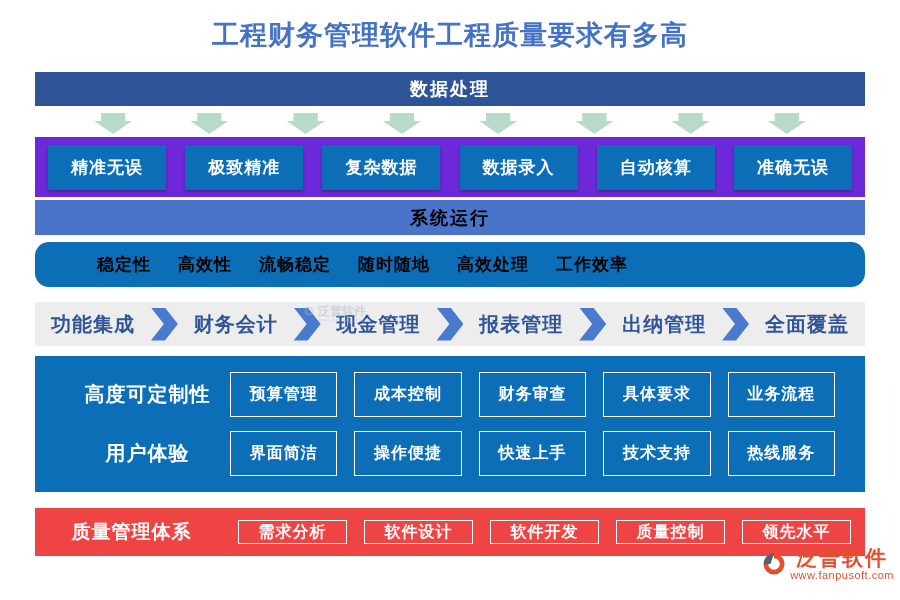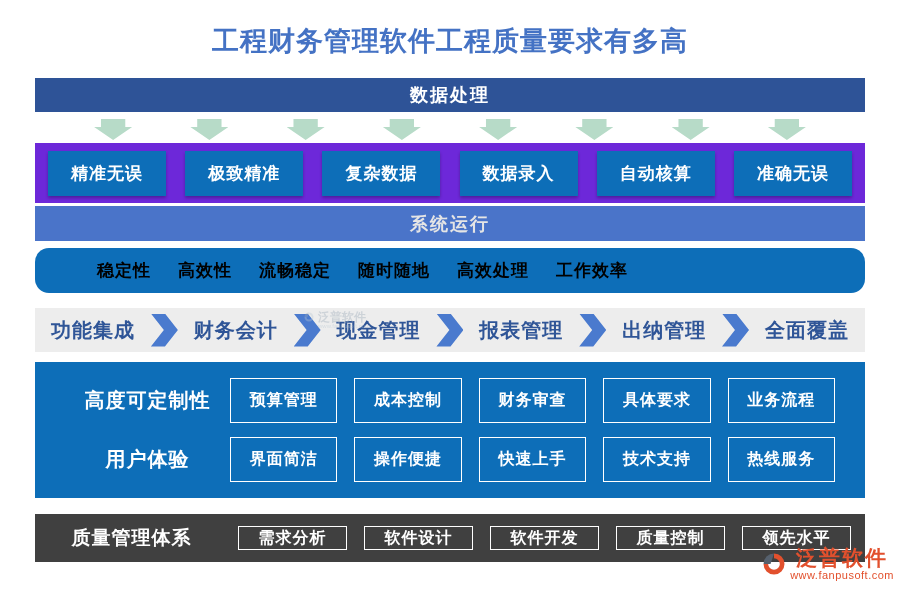--- a/index.html
+++ b/index.html
@@ -1,39 +1,39 @@
 <!DOCTYPE html>
 <html><head>
 <meta charset="utf-8">
 <style>
   * { margin:0; padding:0; box-sizing:border-box; }
   html,body { width:900px; height:600px; }
   body { font-family:"Liberation Sans","DejaVu Sans",sans-serif; background:#fff; }
   .page { position:relative; width:900px; height:600px; overflow:hidden; background:#fff; }
   .content { margin:0 35px; width:830px; }
 
-  .title { margin-top:22px; text-align:center; font-size:27px; font-weight:bold;
+  .title { margin-top:16px; text-align:center; font-size:27px; font-weight:bold;
            color:#4472c4; letter-spacing:1px; height:38px; line-height:38px; }
 
   .banner-dark { margin-top:18px; height:34px; background:#2e5397; color:#fff;
                  font-size:18px; font-weight:bold; letter-spacing:2px;
                  display:flex; align-items:center; justify-content:center; }
 
   .arrow-row { margin-top:7px; height:21px; display:flex; justify-content:space-around;
                align-items:flex-start; padding:0 30px; }
   .down-arrow { width:38px; height:21px; background:#b7dbc8;
                 clip-path:polygon(18% 0,82% 0,82% 38%,100% 38%,50% 100%,0 38%,18% 38%); }
 
   .btn-strip { margin-top:3px; height:60px; background:#6d28d9; display:flex;
                align-items:center; justify-content:space-between; padding:0 13px; }
   .blue-btn { width:118px; height:45px; background:#0d6eb8; color:#fff; font-size:17px;
               font-weight:bold; display:flex; align-items:center; justify-content:center;
               letter-spacing:1px; box-shadow:0 2px 3px rgba(0,0,0,0.28); }
 
-  .banner-mid { margin-top:3px; height:35px; background:#4a74c9; color:#e5e5e5;
+  .banner-mid { margin-top:3px; height:35px; background:#4a74c9; color:#000000;
                 font-size:18px; font-weight:bold; letter-spacing:2px;
                 display:flex; align-items:center; justify-content:center; }
 
   .round-bar { margin-top:7px; height:45px; background:#0d6eb8; border-radius:14px;
                display:flex; align-items:center; padding-left:62px; gap:27px; }
   .round-bar span { color:#000000; font-size:17px; font-weight:bold; letter-spacing:1px; }
 
   .flow-row { position:relative; margin-top:15px; height:44px; background:#ededed;
               display:flex; align-items:center; justify-content:space-between; padding:0 16px; }
   .flow-step { color:#2f5597; font-size:20px; font-weight:bold; letter-spacing:1px; }
@@ -48,21 +48,21 @@
   .blue-panel { margin-top:10px; height:136px; background:#0d6eb8; padding:16px 30px;
                 display:flex; flex-direction:column; gap:14px; }
   .panel-row { display:flex; align-items:center; height:45px; }
   .panel-label { flex:0 0 165px; color:#fff; font-weight:bold; font-size:20px;
                  text-align:center; letter-spacing:1px; }
   .panel-items { flex:1; display:flex; gap:17px; }
   .panel-box { flex:1; height:45px; border:1.5px solid #fff; color:#fff; font-size:16px;
                font-weight:bold; display:flex; align-items:center; justify-content:center;
                letter-spacing:1px; }
 
-  .gray-panel { margin-top:16px; height:48px; background:#404040; padding:8px 14px;
+  .gray-panel { margin-top:16px; height:48px; background:#ef4444; padding:8px 14px;
                 display:flex; align-items:center;gap:24px; }
   .gray-panel .panel-label { font-size:19px; }
   .gray-panel .panel-box { height:24px; }
 
   .logo { position:absolute; right:6px; top:546px; display:flex; align-items:center; gap:2px; }
   .logo-icon { width:28px; height:28px; }
   .logo-text-col { display:flex; flex-direction:column; align-items:center; }
   .logo-brand { color:#e2502d; font-size:21px; font-weight:bold; letter-spacing:2px; line-height:23px; }
   .logo-url { color:#e2502d; font-size:11px; line-height:12px; letter-spacing:0.5px; }
 </style>

